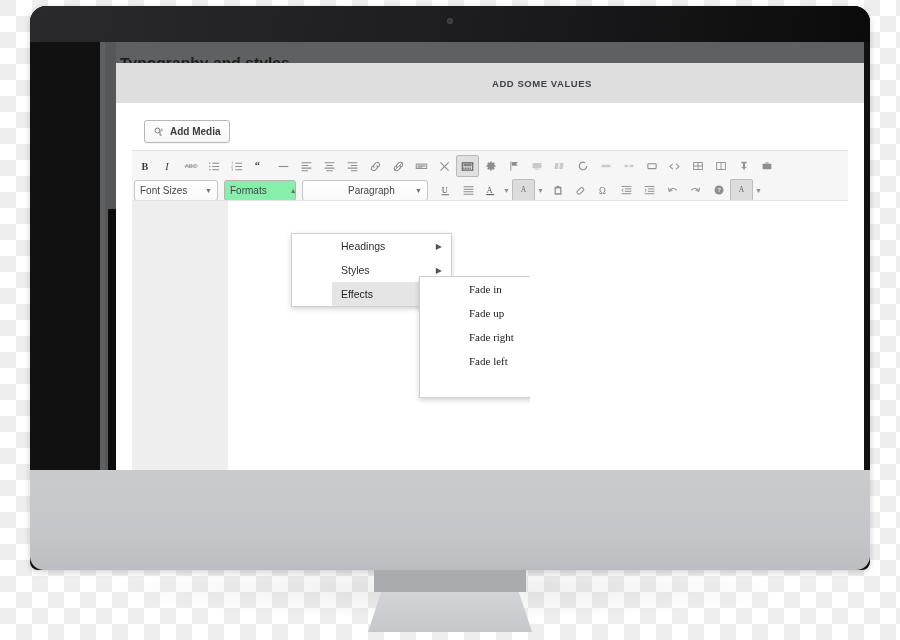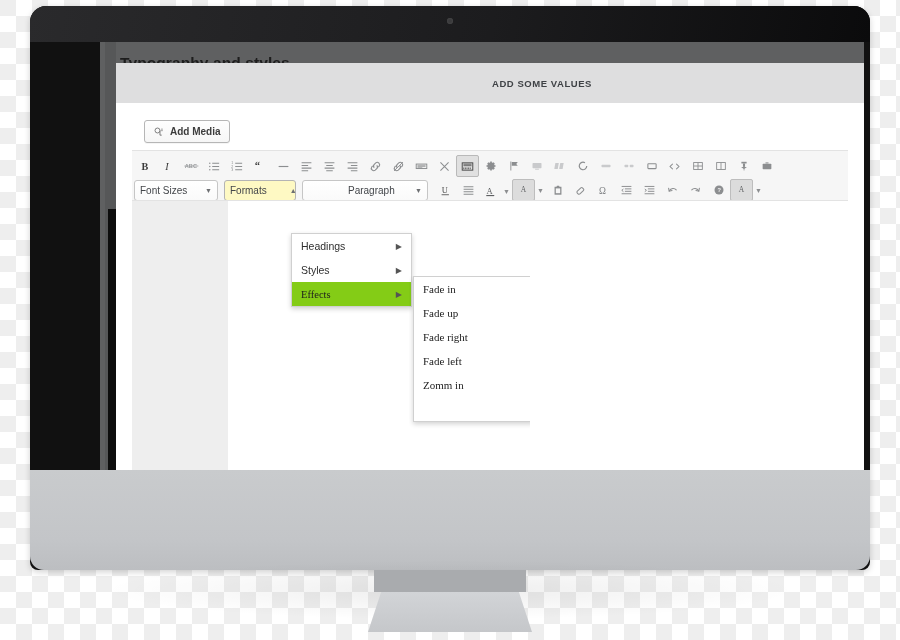--- a/index.html
+++ b/index.html
@@ -98,21 +98,21 @@
   }
   .ic-media{display:inline-block;width:12px;height:12px;color:#7a7a7a;}
 
   
   .toolbar{
     position:absolute;left:16px;top:47px;right:16px;
     background:#f6f6f6;border:1px solid #e3e3e3;border-left:none;border-right:none;
   }
   .trow{display:flex;align-items:center;height:22px;padding:1px 0 1px 2px;gap:0px;}
   .trow.r1{margin-top:3px;}
-  .trow.r2{margin-bottom:11px;align-items:flex-end;}
+  .trow.r2{margin-bottom:11px;}
   .tbtn{
     width:21px;height:20px;display:flex;align-items:center;justify-content:center;
     color:#8c8e90;border:1px solid transparent;border-radius:2px;cursor:pointer;
     flex:0 0 auto;
   }
   .tbtn.active{
     background:#e0e0e0;border-color:#b9b9b9;color:#4a4a4a;
   }
   .tbtn.strong{color:#3a3a3a;}
   .tbtn svg{display:block;}
@@ -123,57 +123,57 @@
     height:19px;border:1px solid #c6c6c6;border-radius:3px;
     background:linear-gradient(180deg,#ffffff,#fafafa);
     font-size:10px;color:#43464a;padding:0 5px;margin-right:6px;
     cursor:pointer;flex:0 0 auto;
   }
   .tsel .cap{margin-right:10px;white-space:nowrap;}
   .tsel .arw{font-size:7px;color:#6d6f72;}
   .tsel.w1{width:72px;}
   .tsel.w2{width:60px;}
   .tsel.w3{width:74px;padding-left:45px;}
-  .tsel.opened{background:#fef9c3;border-color:#b4b4b4;gap:13px;}
+  .tsel.opened{background:#86efac;border-color:#b4b4b4;gap:13px;}
 
   
   .tsplit{display:inline-flex;align-items:center;flex:0 0 auto;cursor:pointer;}
   .tsplit .mini{width:11px;height:20px;display:flex;align-items:center;justify-content:center;color:#8c8e90;font-size:7px;}
   .tsplit .sw{width:21px;height:20px;display:flex;align-items:center;justify-content:center;color:#6a6c6e;}
   .tsplit .sw.boxed{background:#dcdcdc;border:1px solid #bdbdbd;border-radius:2px;}
 
   
   .edit-body{
     position:absolute;left:16px;top:97px;right:16px;bottom:0;
     background:#f0f0f0;border-top:1px solid #e3e3e3;
   }
   .edit-inner{position:absolute;left:0;top:0;width:96px;height:100%;background:#eeeeee;}
   .edit-white{position:absolute;left:96px;top:0;right:0;bottom:0;background:#ffffff;}
 
   
   .menu{
     position:absolute;background:#ffffff;border:1px solid #d0d0d0;
-    box-shadow:0 2px 5px rgba(0,0,0,.18);z-index:20;
+    box-shadow:0 2px 5px rgba(0,0,0,.18);z-index:20;padding-left:40px;
   }
   .menu-1{left:191px;top:191px;width:119px;}
   .menu-item{
     display:flex;align-items:center;justify-content:space-between;
     height:24px;padding:0 9px;font-size:10.5px;color:#2f2f2f;cursor:pointer;
     white-space:nowrap;
   }
   .menu-item .carot{font-size:8px;color:#555;}
-  .menu-item.sel{background:#84cc16;color:#1d1d1d;font-family:Liberation Serif, serif;}
+  .menu-item.sel{background:#e5e5e5;color:#1d1d1d;}
 
   .menu-2{left:309px;top:234px;width:119px;}
   .menu-2 .menu-item{
     height:24px;font-family:"Liberation Serif", serif;font-size:11px;color:#222;
   }
   .menu-2 .menu-item.sel{background:#bfbfbf;}
   .menu-clip{position:absolute;left:309px;top:234px;width:121px;height:234px;overflow:hidden;z-index:20;}
-  .menu-2{position:absolute;left:4px;top:0;width:119px;}
+  .menu-2{position:absolute;left:10px;top:0;width:119px;}
 </style>
 </head>
 <body>
 
 <div class="stage">
 
   <div class="monitor">
     <div class="bezel-gloss"></div>
     <div class="camera"></div>
 
@@ -508,23 +508,20 @@
           <div class="menu-item">
             <span>Fade up</span>
           </div>
           <div class="menu-item">
             <span>Fade right</span>
           </div>
           <div class="menu-item">
             <span>Fade left</span>
           </div>
           <div class="menu-item">
-            <span>Zomm in</span>
-          </div>
-          <div class="menu-item">
             
           </div>
 
         </div>
       </div>
 
     </div>
   </div>
 
   <div class="chin"></div>

